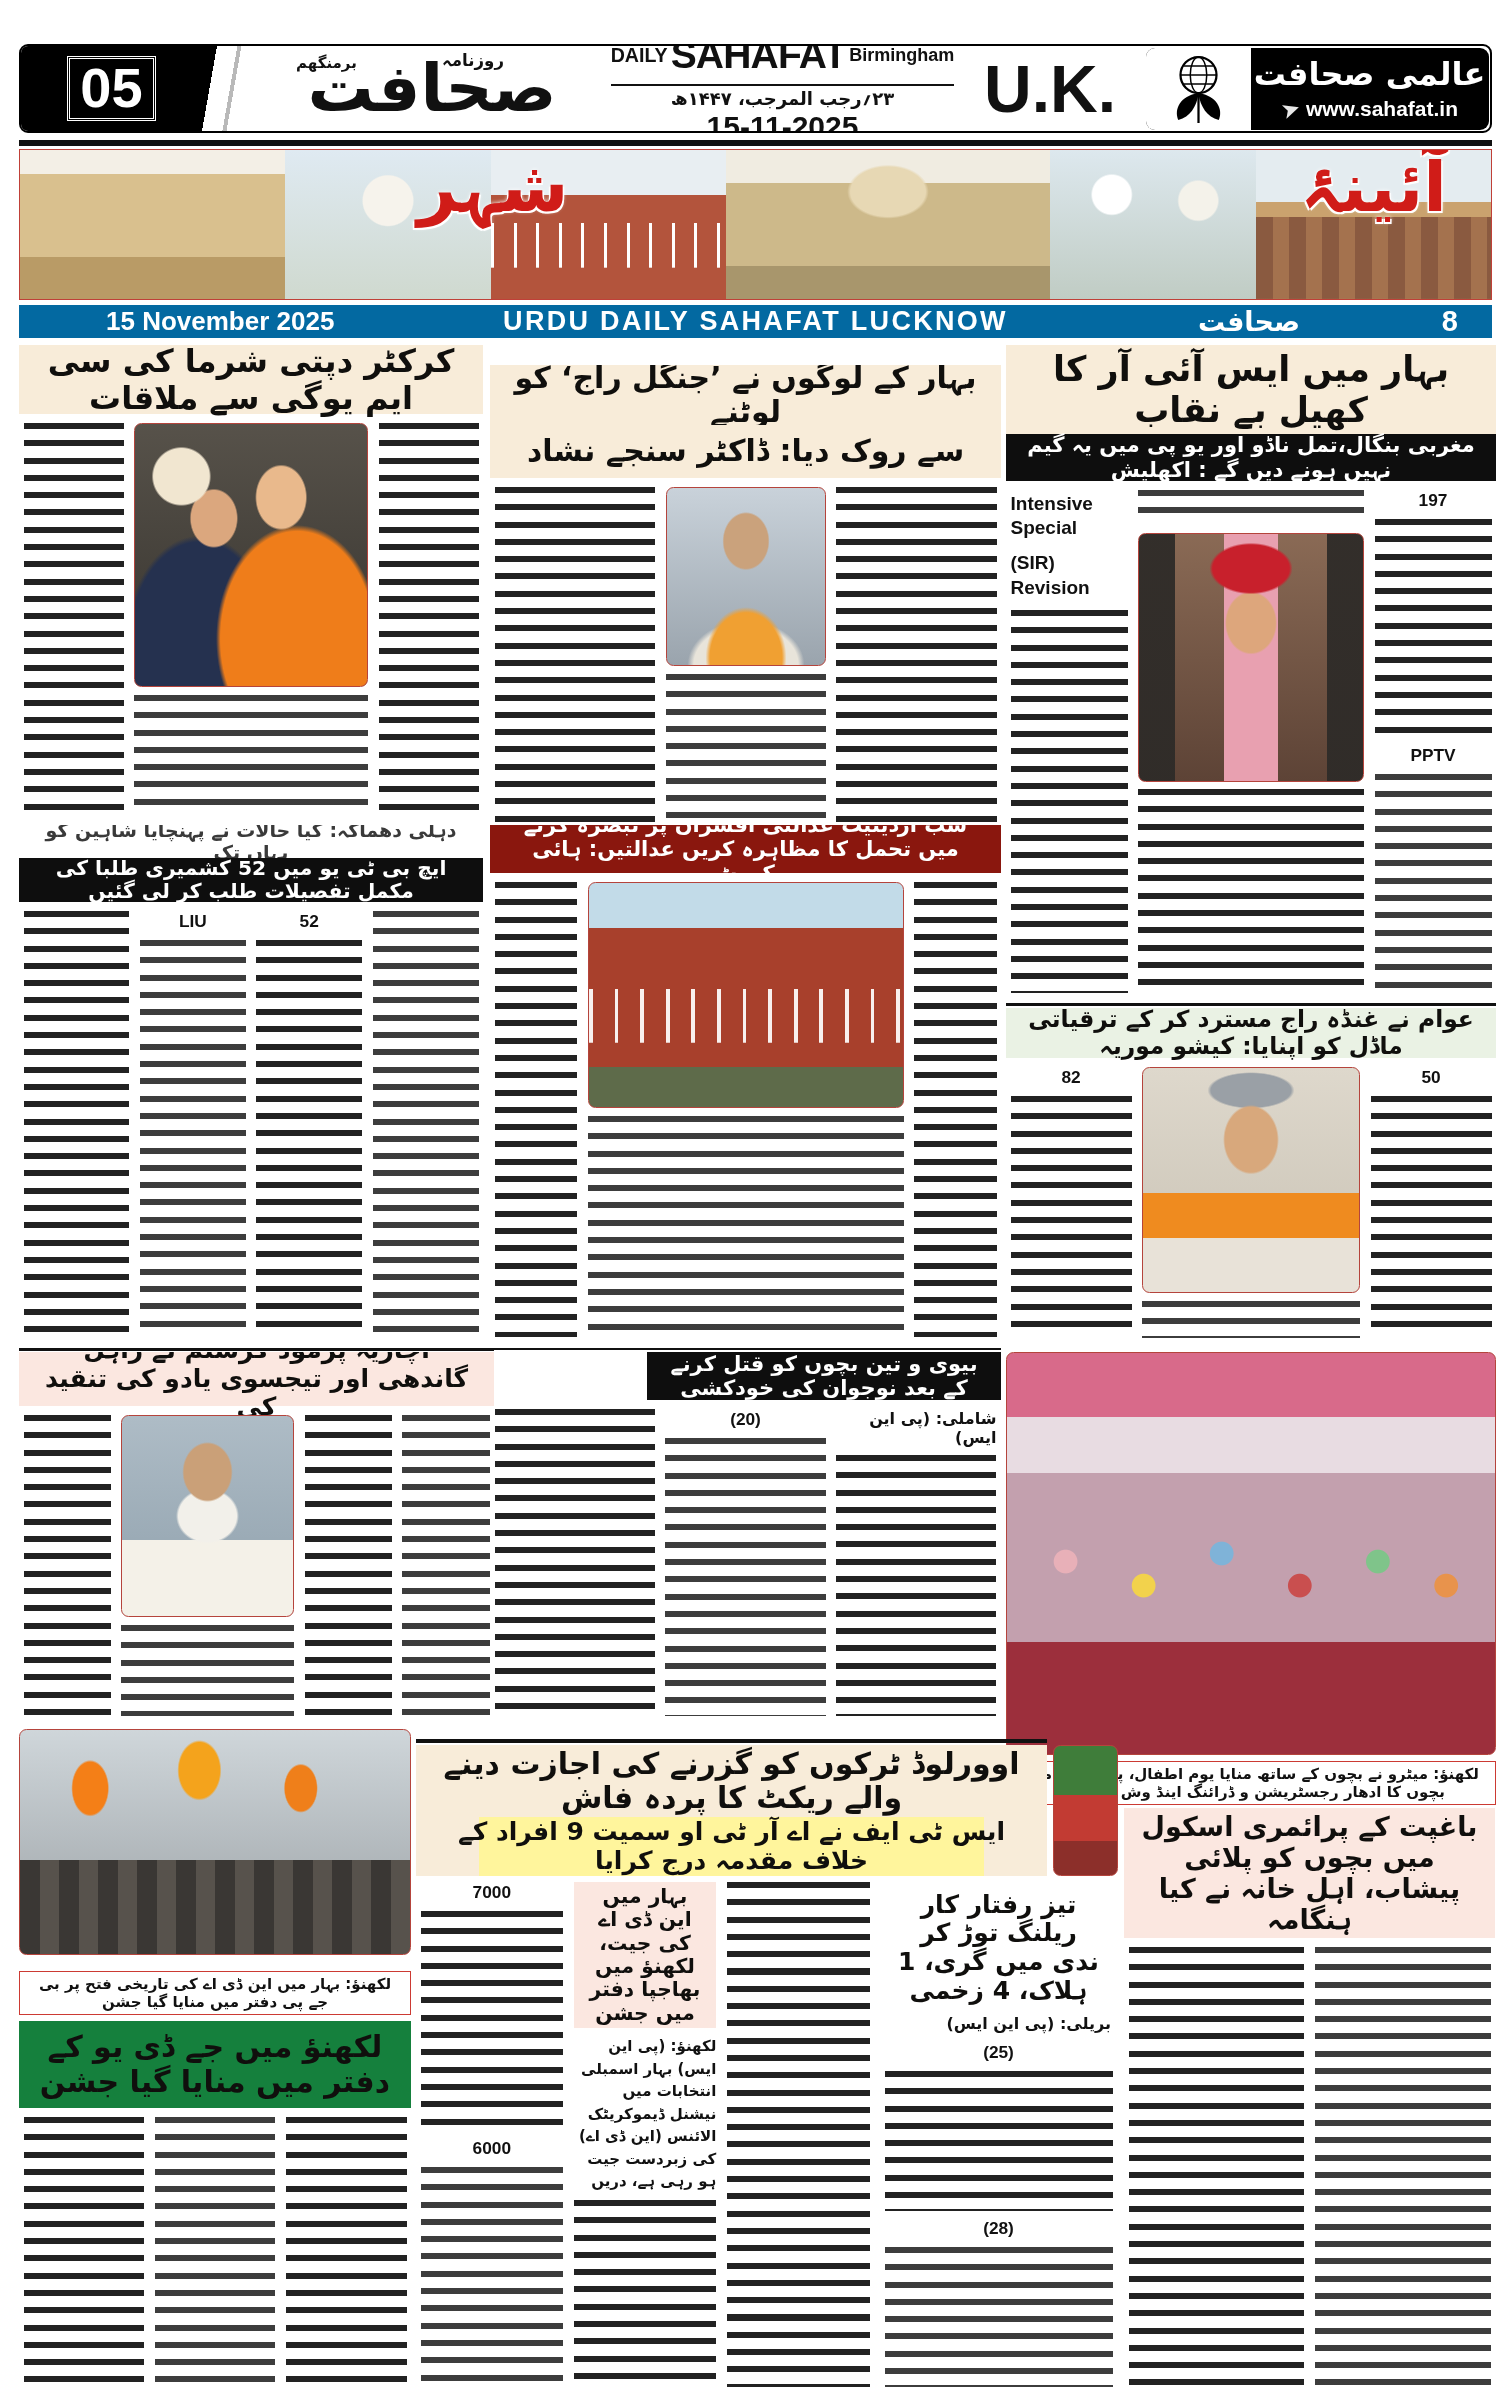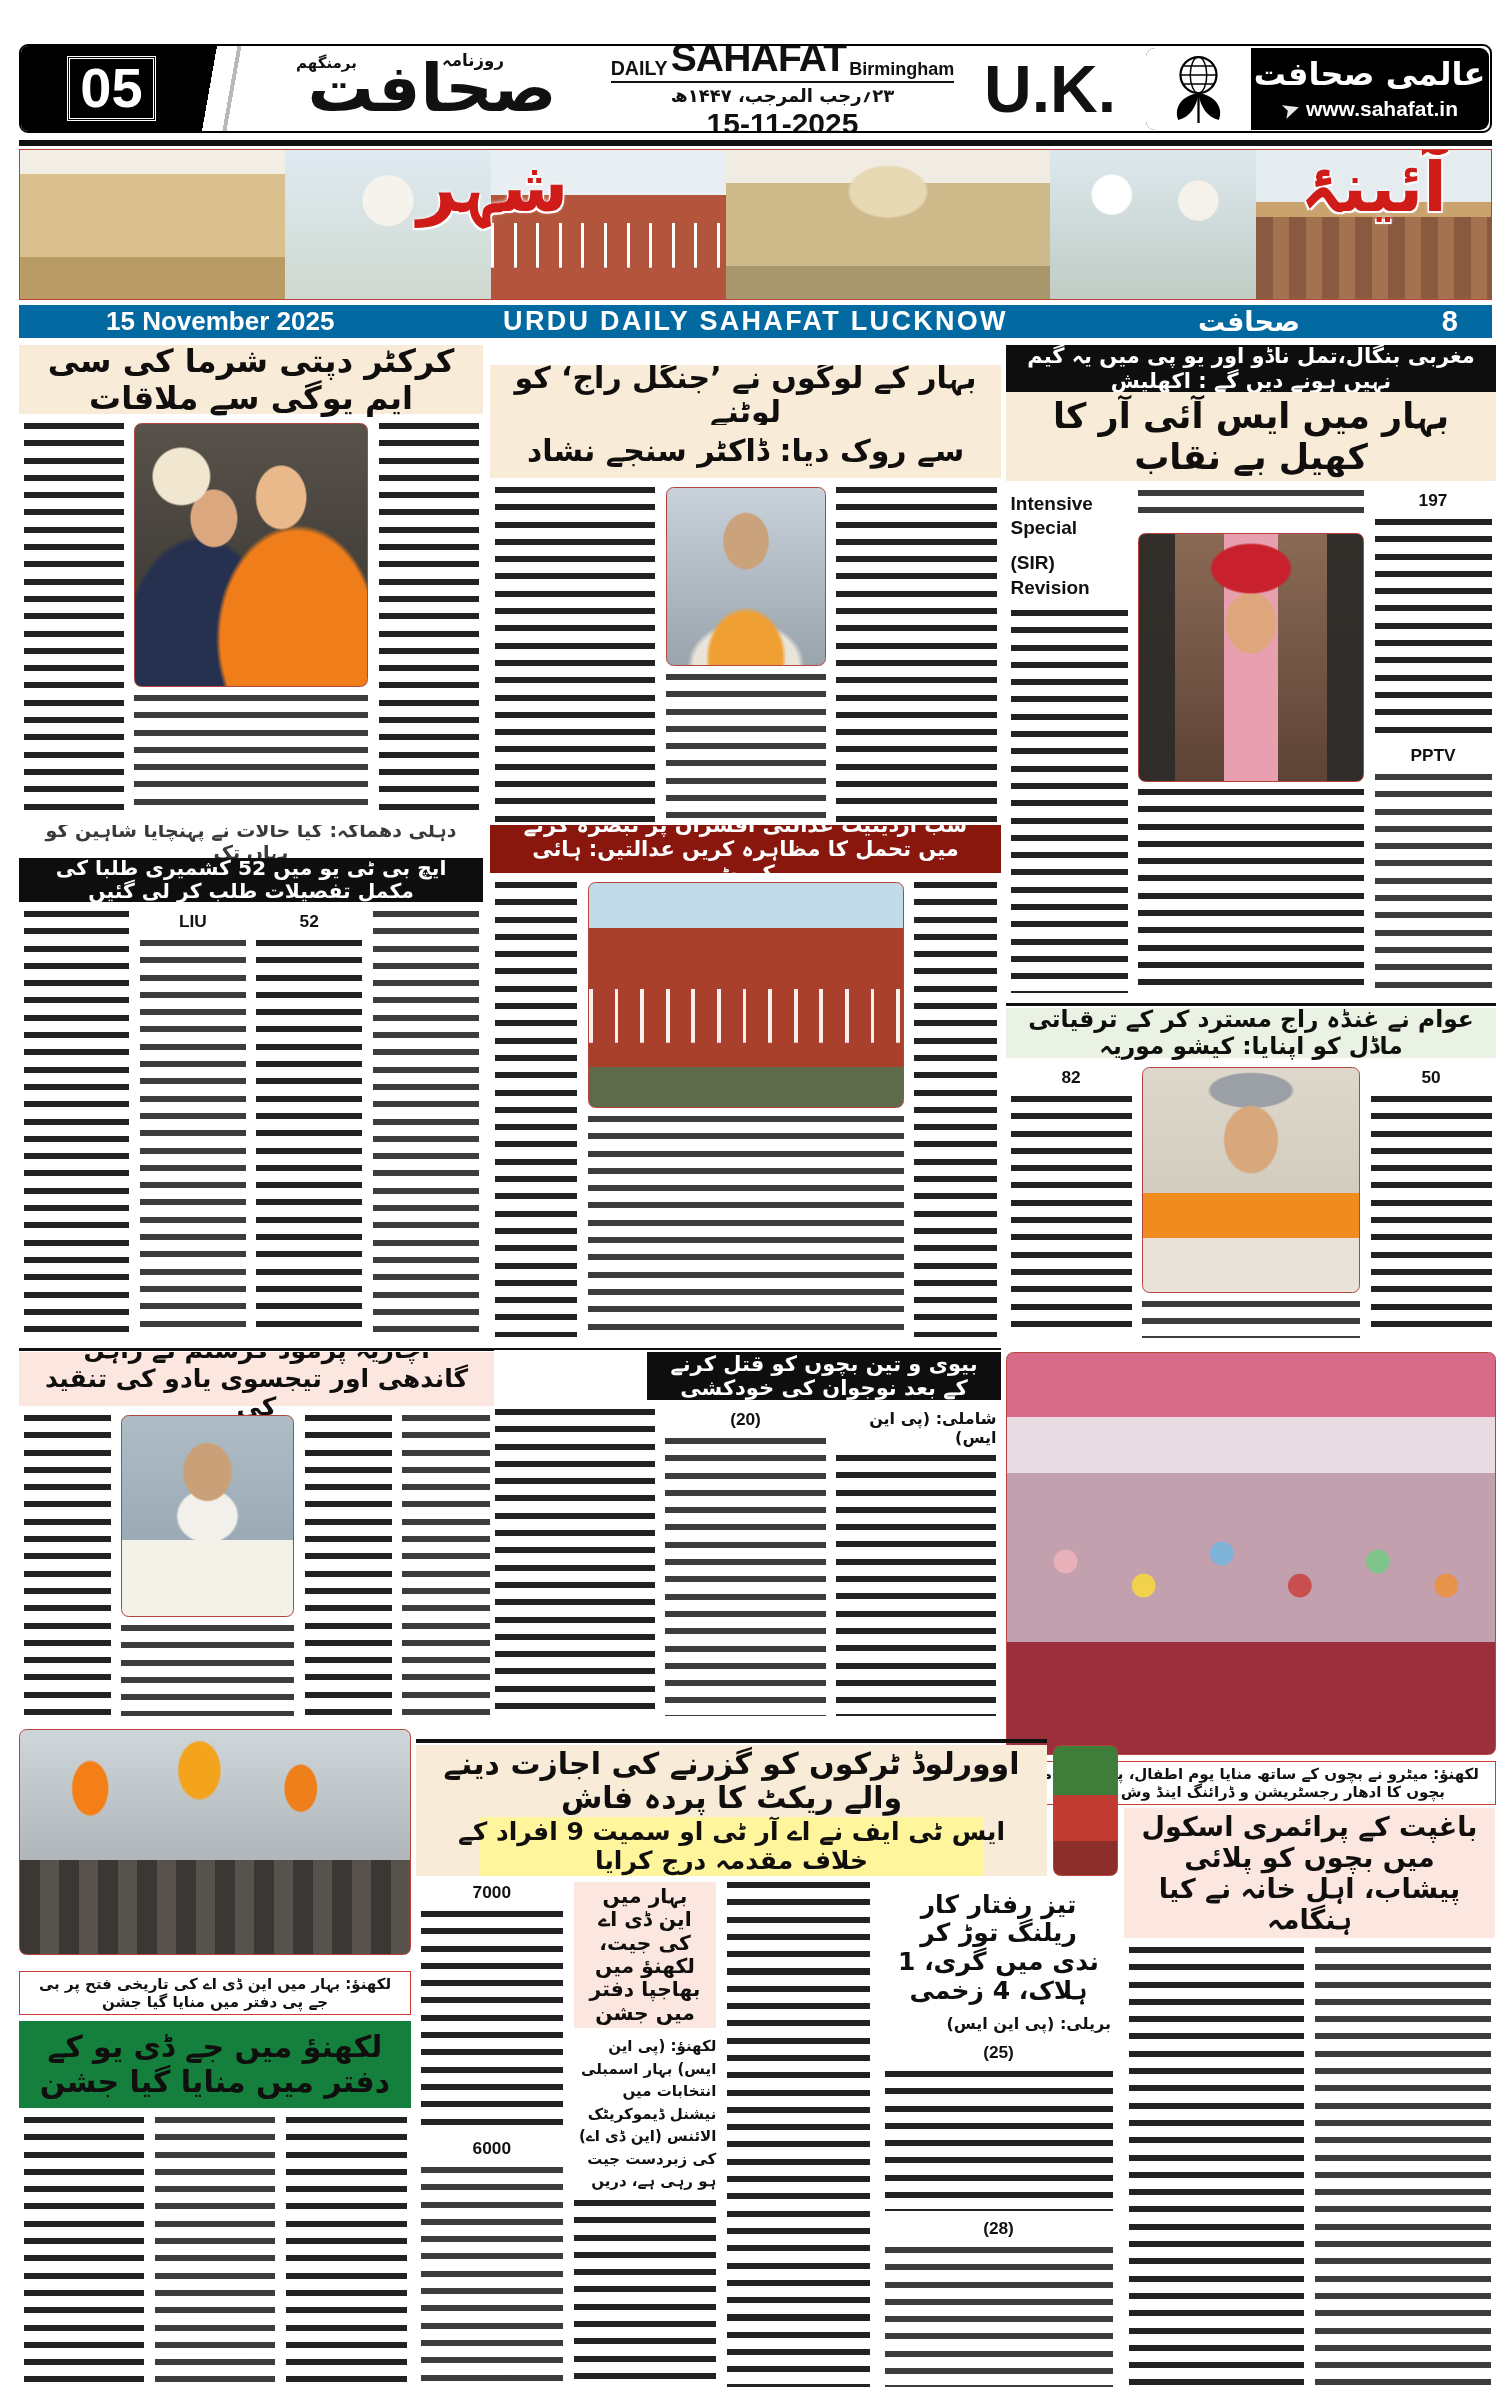--- a/index.html
+++ b/index.html
@@ -31,21 +31,21 @@
   
   .hdr{border:2.3px solid #000;border-radius:9px;display:flex;align-items:stretch;overflow:hidden;background:#fff;}
   .hd-left{width:181px;background:#000;display:flex;align-items:center;justify-content:center;}
   .pgnum{color:#fff;font-size:56px;font-weight:bold;border:3px double #fff;padding:0 10.5px;line-height:1.05;}
   .hd-swoosh{width:53px;background:linear-gradient(100deg,#000 22%,#fff 22% 52%,#b9b9b9 52% 58%,#fff 58%);}
   .hd-mast{width:354px;position:relative;display:flex;align-items:center;justify-content:center;}
   .mast-main{font-size:66px;font-weight:bold;letter-spacing:-1.5px;}
   .mast-top{position:absolute;top:4.5px;right:105px;font-size:16.6px;font-weight:bold;}
   .mast-side{position:absolute;top:7.5px;left:41px;font-size:15px;font-weight:bold;}
   .hd-center{width:347px;display:flex;flex-direction:column;align-items:center;justify-content:center;gap:1.5px;}
-  .brand{display:flex;align-items:flex-end;gap:3px;border-bottom:2.3px solid #111;padding-bottom:1px;}
+  .brand{display:flex;align-items:center;gap:3px;border-bottom:2.3px solid #111;padding-bottom:7px;}
   .b-daily{font-size:19.6px;font-weight:900;}
   .b-name{font-size:39px;font-weight:900;letter-spacing:-0.8px;}
   .b-city{font-size:18px;font-weight:900;}
   .hijri{font-size:18px;font-weight:bold;}
   .gdate{font-size:30px;font-weight:900;}
   .hd-uk{width:188px;display:flex;align-items:center;justify-content:center;font-size:66px;font-weight:900;}
   .hd-logo{flex:1;background:#000;border-radius:9px;margin:1.5px;display:flex;align-items:stretch;overflow:hidden;}
   .logo-ill{width:105px;background:#fff;display:flex;align-items:center;justify-content:center;}
   .logo-txt{flex:1;display:flex;flex-direction:column;align-items:center;justify-content:center;gap:3px;color:#fff;}
   .logo-urdu{font-size:32px;font-weight:bold;}
@@ -207,22 +207,22 @@
         <div class="photo ph-nishad" style="height:179px;"></div>
         <div class="fill soft"></div>
       </div>
       <div class="col">
           <div class="fill"></div>
         </div>
     </div>
   </section>
 
   <section class="art" style="left:1006px;top:345px;width:490px;height:657px;">
+    <div class="hl cream urdu" style="height:89px;font-size:35px;">بہار میں ایس آئی آر کا کھیل بے نقاب</div>
     <div class="hl bandb urdu" style="height:47px;font-size:21px;">مغربی بنگال،تمل ناڈو اور یو پی میں یہ گیم نہیں ہونے دیں گے : اکھلیش</div>
-    <div class="hl cream urdu" style="height:89px;font-size:35px;">بہار میں ایس آئی آر کا کھیل بے نقاب</div>
     <div class="body">
       <div class="col">
         <div class="eng lat">Intensive Special</div>
         <div class="eng lat">(SIR) Revision</div>
         <div class="fill"></div>
       </div>
       <div class="col" style="flex:0 0 226px;">
         <div class="fill soft" style="flex:0 0 35px;"></div>
         <div class="photo ph-akhilesh" style="height:249px;"></div>
         <div class="fill"></div>

